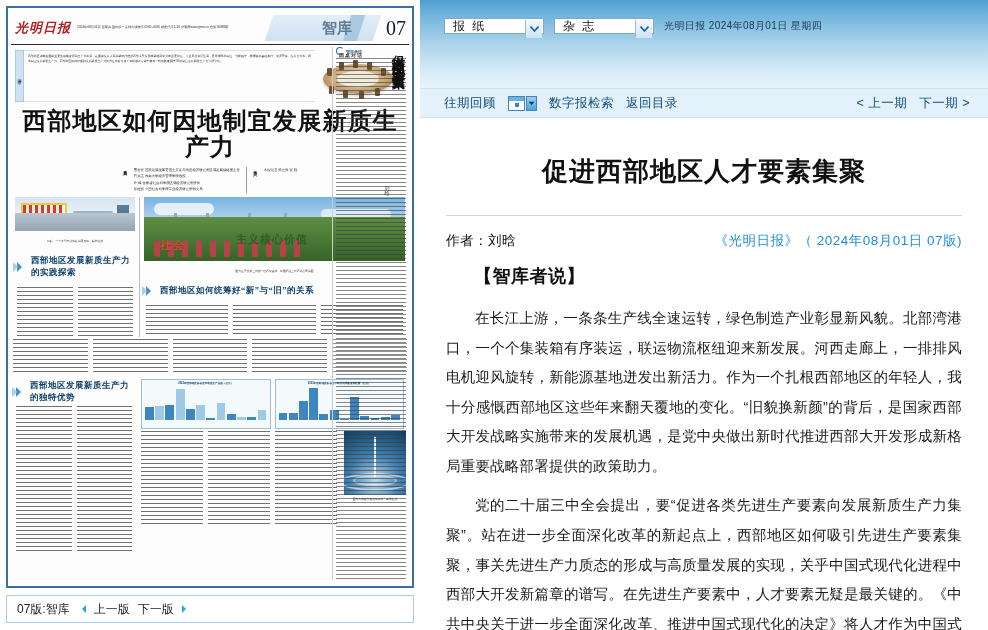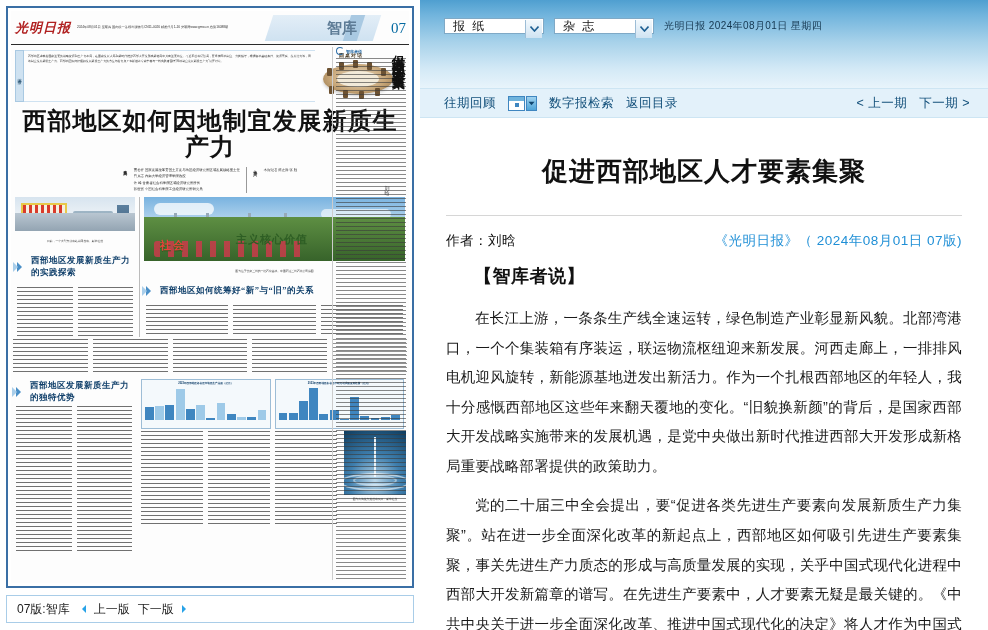--- a/index.html
+++ b/index.html
@@ -96,22 +96,22 @@
     font-weight: bold;
     font-size: 15px;
     color: #5e7c96;
     margin-right: 34px;
     z-index: 2;
     margin-left: 12px;
   }
   .page-num {
     position: relative;
     font-family: "Liberation Serif", serif;
-    font-size: 15px;
-    color: #0369a1;
+    font-size: 20px;
+    color: #0f172a;
     z-index: 2;
     margin-right: 3px;
   }
 
   
   .edbox {
     display: flex;
     margin: 5px 4px 2px 4px;
     height: 52px;
   }

